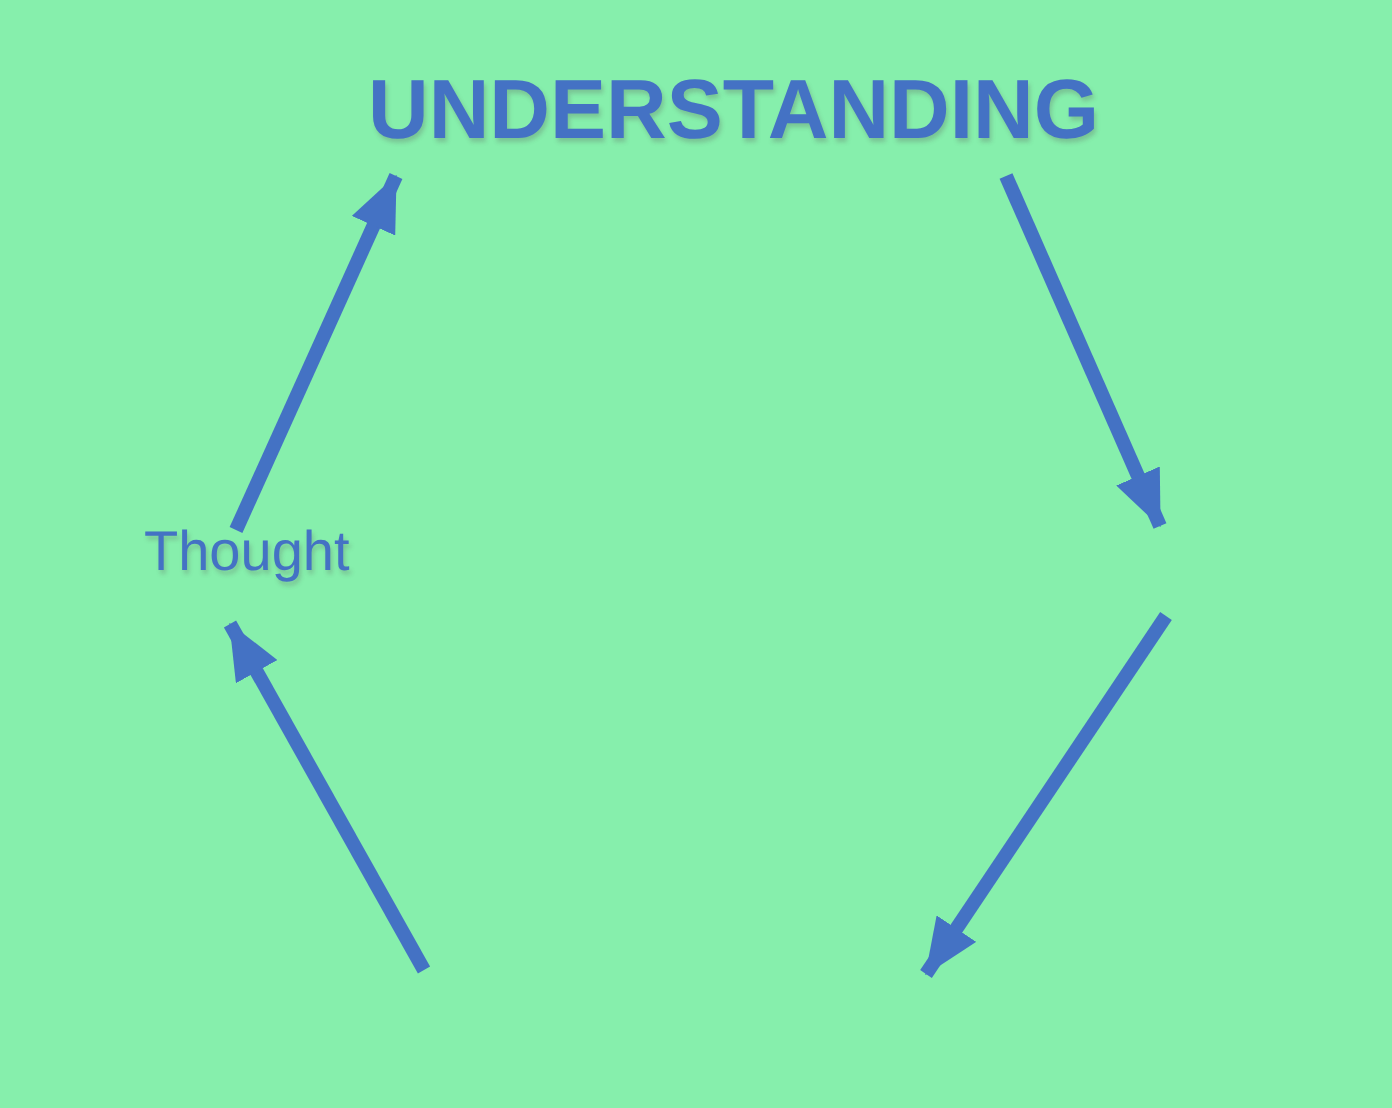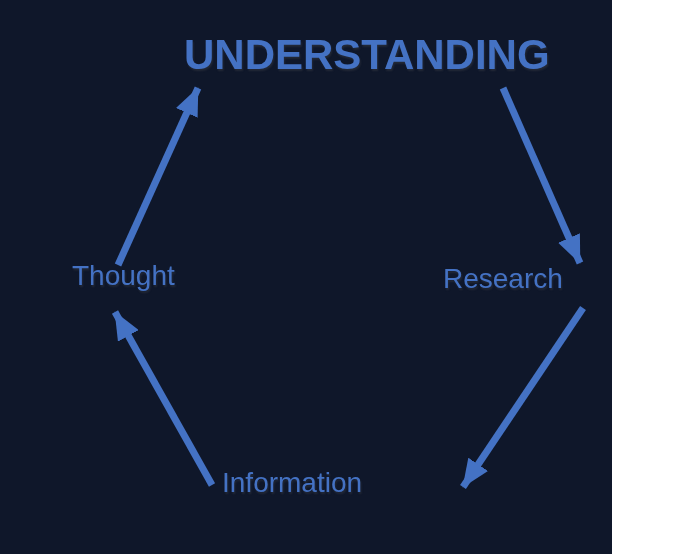--- a/index.html
+++ b/index.html
@@ -2,23 +2,23 @@
 <html style="--accent: #4472C4;"><head>
 <meta charset="utf-8">
 <style>
   html, body {
     margin: 0;
     padding: 0;
     background: #ffffff;
   }
   .canvas {
     position: relative;
-    width: 612px;
+    width: 696px;
     height: 554px;
-    background: #0f172a;
+    background: #86efac;
     overflow: hidden;
     font-family: "Liberation Sans", sans-serif;
   }
   .arrows {
     position: absolute;
     left: 0;
     top: 0;
     width: 696px;
     height: 554px;
   }
@@ -64,17 +64,15 @@
   <line x1="118" y1="265" x2="198" y2="88" stroke="#4472C4" stroke-width="7" marker-end="url(#arrowhead)"></line>
       <line x1="503" y1="88" x2="580" y2="263" stroke="#4472C4" stroke-width="7" marker-end="url(#arrowhead)"></line>
       <line x1="583" y1="308" x2="463" y2="487" stroke="#4472C4" stroke-width="7" marker-end="url(#arrowhead)"></line>
       <line x1="212" y1="485" x2="115" y2="312" stroke="#4472C4" stroke-width="7" marker-end="url(#arrowhead)"></line>
     </svg>
 
   <div class="node node-understanding">UNDERSTANDING</div>
 
   <div class="node node-thought">Thought</div>
 
-  <div class="node node-research">Research</div>
 
-  <div class="node node-information">Information</div>
 
 </div>
 
 </body></html>

